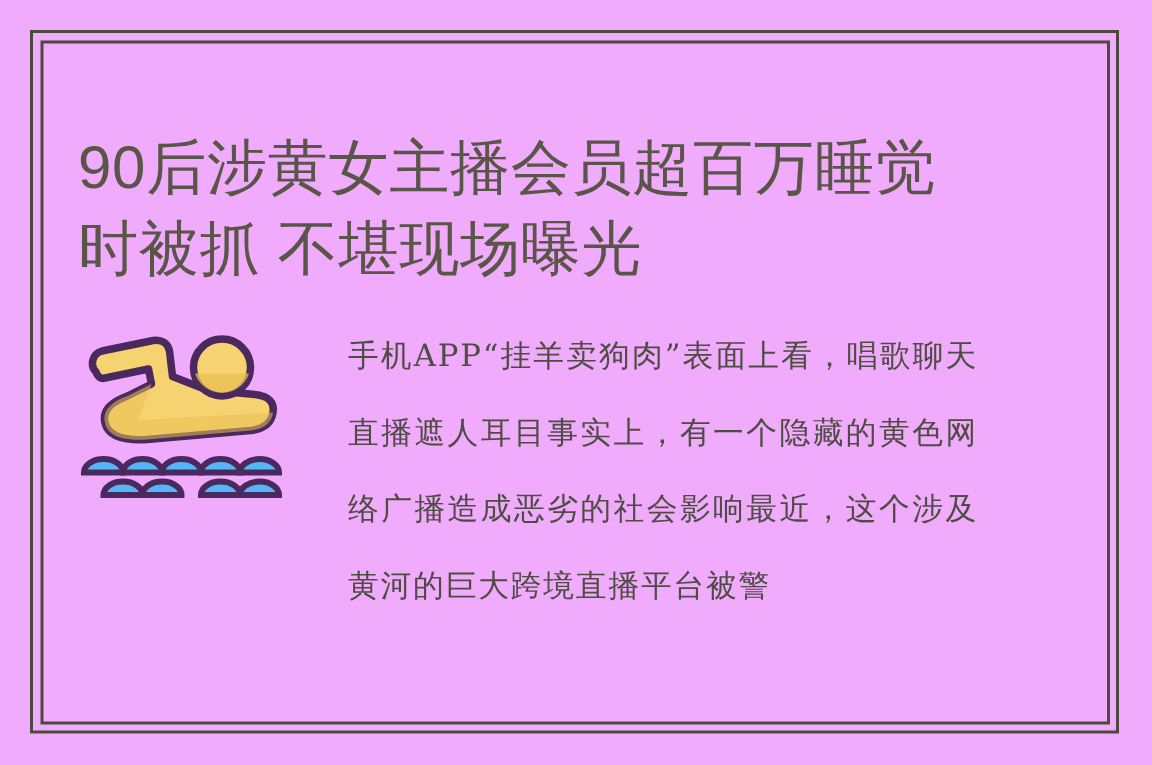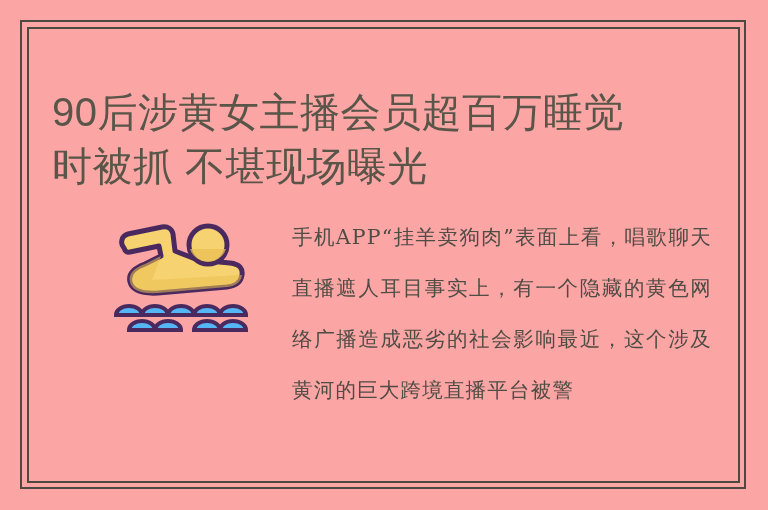--- a/index.html
+++ b/index.html
@@ -14,21 +14,21 @@
     font-family: "Liberation Sans", "DejaVu Sans", sans-serif;
     overflow: hidden;
   }
 
   .card {
     position: absolute;
     left: 0;
     top: 0;
     width: 768px;
     height: 510px;
-    background: #fca5a5;
+    background: #f0abfc;
   }
 
   
   .frame-outer {
     position: absolute;
     left: 20px;
     top: 20px;
     width: 726px;
     height: 469px;
     border: 2px solid #4c4a3f;
@@ -62,21 +62,20 @@
 
   
   .content {
     position: absolute;
     left: 52px;
     top: 212px;
     width: 660px;
     display: flex;
     flex-direction: row;
     align-items: flex-start;
-    justify-content: flex-end;
   }
 
   .icon-wrap {
     width: 150px;
     flex: 0 0 150px;
     padding-top: 8px;
     display: flex;
     justify-content: flex-start;
   }
 

